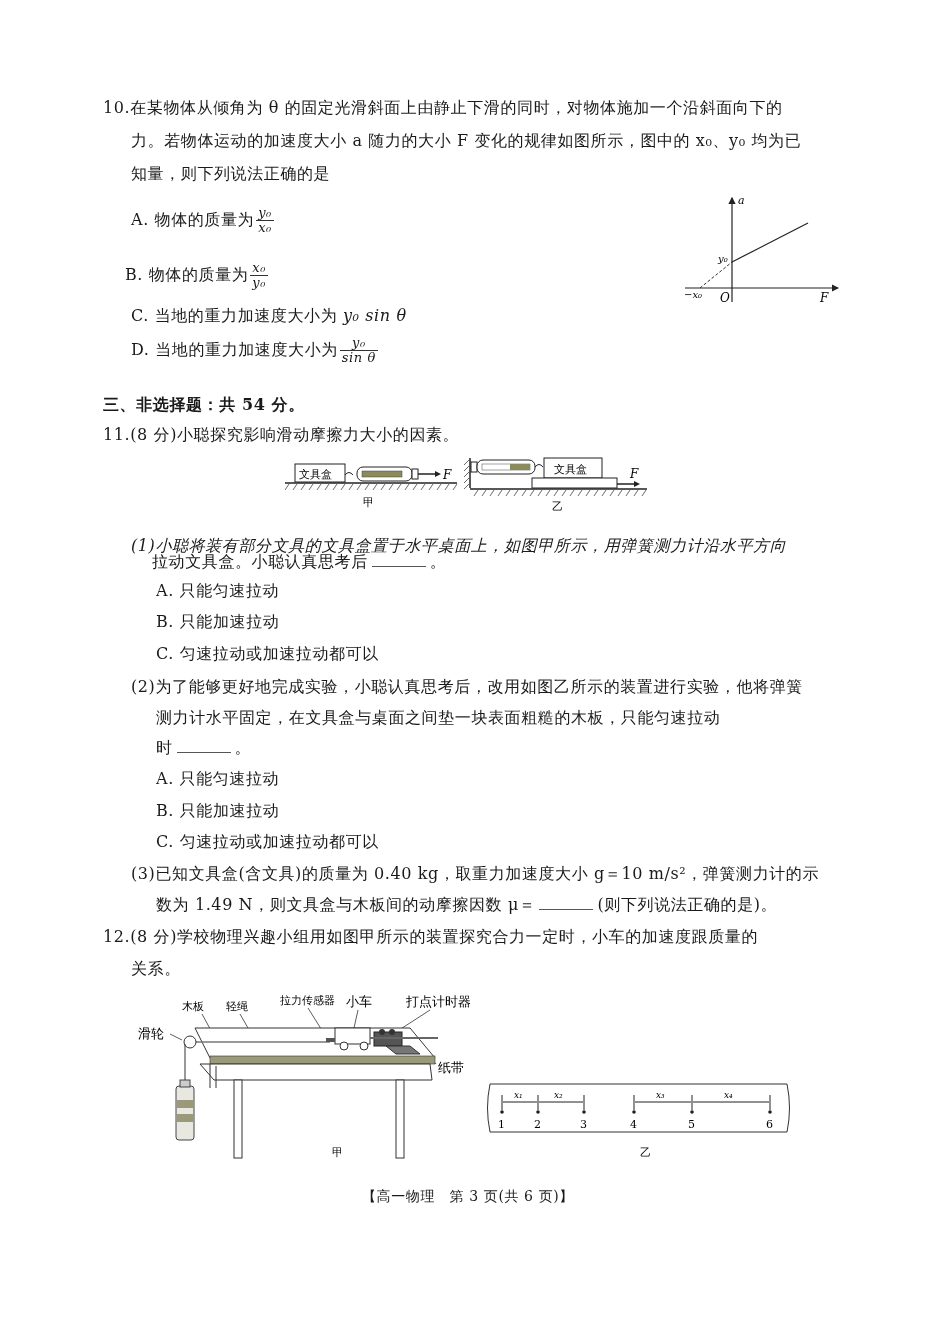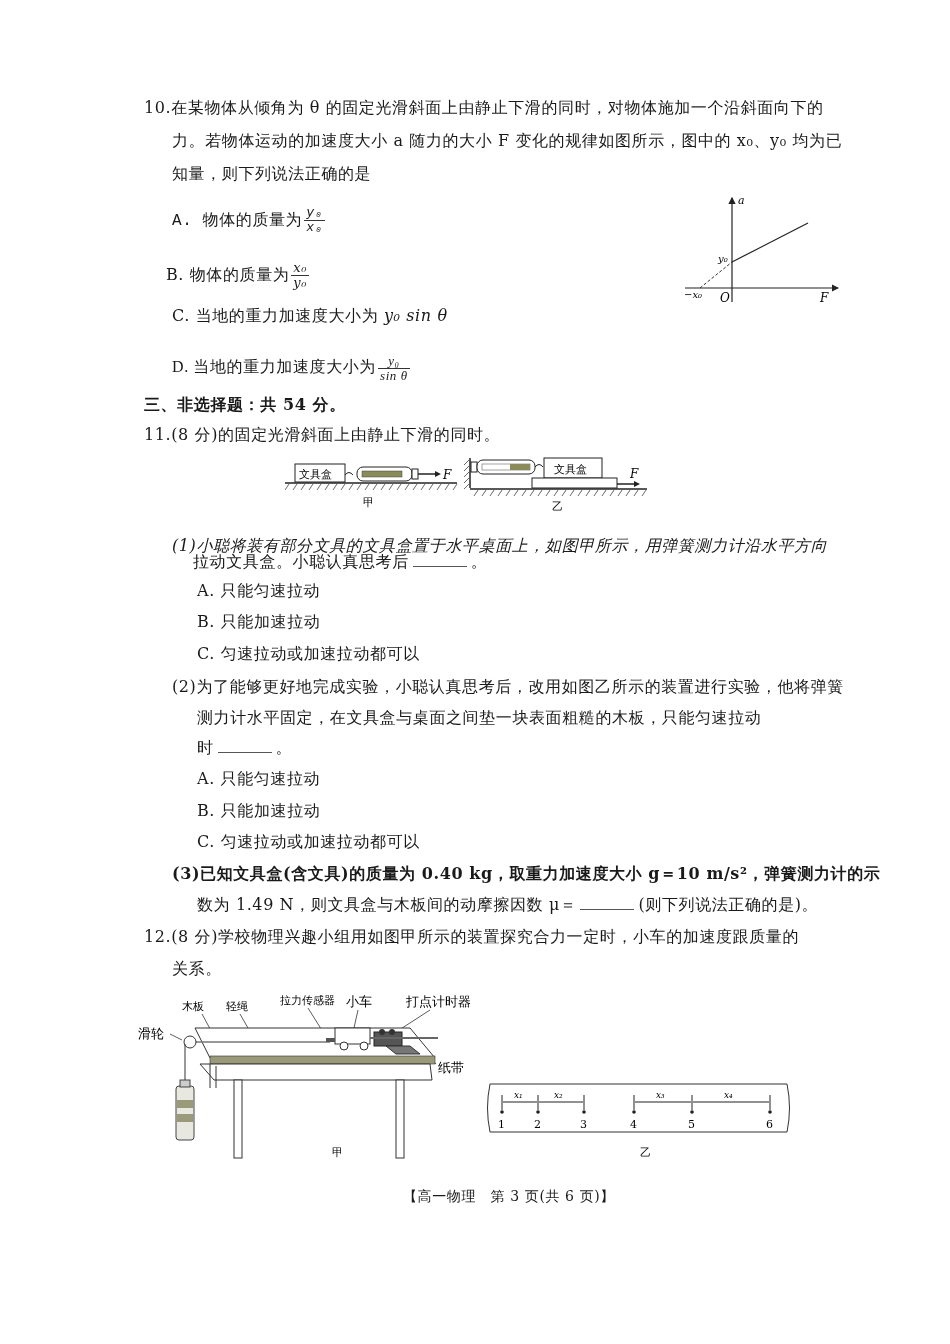--- a/index.html
+++ b/index.html
@@ -2,48 +2,48 @@
 <html><head>
 <meta charset="utf-8">
 <style>
   html, body { margin: 0; padding: 0; background: #ffffff; }
   body {
     width: 950px; height: 1344px; position: relative; overflow: hidden;
     font-family: "DejaVu Serif", "Liberation Serif", serif;
     color: #1a1a1a;
   }
   .abs { position: absolute; }
-  .line { position: absolute; font-size: 16px; line-height: 20px; white-space: nowrap; letter-spacing: 0.6px; margin-left: 41px; }
+  .line { position: absolute; font-size: 16px; line-height: 20px; white-space: nowrap; letter-spacing: 0.6px; }
   .bold { font-weight: bold; }
   .frac { display: inline-block; vertical-align: middle; text-align: center; font-style: italic; font-size: 13px; line-height: 14px; margin-left: 2px; }
   .frac .num { display: block; border-bottom: 1px solid #333; padding: 0 2px; }
   .frac .den { display: block; padding: 0 2px; }
   .ital { font-style: italic; }
   .blank { display: inline-block; width: 54px; border-bottom: 1px solid #555; height: 14px; vertical-align: baseline; margin: 0 4px; }
   svg text { font-family: "DejaVu Serif", serif; }
 </style>
 </head>
 <body>
 
 <div class="line" style="left:103px; top:98px;">
   <span>10.</span><span>在某物体从倾角为 θ 的固定光滑斜面上由静止下滑的同时，对物体施加一个沿斜面向下的</span>
 </div>
 <div class="line" style="left:131px; top:131px;">力。若物体运动的加速度大小 a 随力的大小 F 变化的规律如图所示，图中的 x₀、y₀ 均为已</div>
 <div class="line" style="left:131px; top:164px;">知量，则下列说法正确的是</div>
 
-<div class="line" style="left:131px; top:206px;font-family:Liberation Mono, monospace;">
+<div class="line" style="left:131px; top:206px;">
   <span>A. 物体的质量为</span><span class="frac"><span class="num">y₀</span><span class="den">x₀</span></span>
 </div>
 <div class="line" style="left:125px; top:261px;">
   <span>B. 物体的质量为</span><span class="frac"><span class="num">x₀</span><span class="den">y₀</span></span>
 </div>
 <div class="line" style="left:131px; top:306px;">
   <span>C. 当地的重力加速度大小为</span> <span class="ital">y₀ sin θ</span>
 </div>
-<div class="line" style="left:131px; top:354px;font-family:Liberation Serif, serif;">
+<div class="line" style="left:131px; top:336px;">
   <span>D. 当地的重力加速度大小为</span><span class="frac"><span class="num">y₀</span><span class="den">sin θ</span></span>
 </div>
 
 <svg class="abs" style="left:680px; top:190px;" width="170" height="115">
   <defs>
     <marker id="arr" markerWidth="6" markerHeight="6" refX="5" refY="3" orient="auto">
         <path d="M0,0 L6,3 L0,6 z" fill="#222"></path>
       </marker>
   </defs>
   <line x1="5" y1="98" x2="158" y2="98" stroke="#222" stroke-width="1.2" marker-end="url(#arr)"></line>
@@ -53,21 +53,21 @@
   <text x="58" y="14" font-size="11" font-style="italic">a</text>
   <text x="140" y="112" font-size="12" font-style="italic">F</text>
   <text x="40" y="112" font-size="12" font-style="italic">O</text>
   <text x="38" y="72" font-size="10" font-style="italic">y₀</text>
   <text x="4" y="108" font-size="10" font-style="italic">−x₀</text>
 </svg>
 
 <div class="line bold" style="left:103px; top:395px;text-align:right;">三、非选择题：共 54 分。</div>
 
 <div class="line" style="left:103px; top:425px;">
-  <span>11.</span><span>(8 分)</span><span>的固定光滑斜面上由静止下滑的同时。</span>
+  <span>11.</span><span>(8 分)</span><span>小聪探究影响滑动摩擦力大小的因素。</span>
 </div>
 
 <svg class="abs" style="left:285px; top:458px;" width="175" height="55">
   <rect x="10" y="6" width="50" height="18" fill="#fff" stroke="#222" stroke-width="1"></rect>
   <text x="14" y="20" font-size="11">文具盒</text>
   <path d="M60,17 q4,-5 8,0" stroke="#222" fill="none"></path>
   <rect x="72" y="9" width="55" height="14" rx="6" fill="#fff" stroke="#222"></rect>
   <rect x="77" y="13" width="40" height="6" fill="#8a8a5a" stroke="#444" stroke-width="0.5"></rect>
   <rect x="127" y="11" width="6" height="10" fill="#fff" stroke="#222"></rect>
   <line x1="133" y1="16" x2="150" y2="16" stroke="#222" stroke-width="1.5"></line>
@@ -159,21 +159,21 @@
 
 <div class="line" style="left:131px; top:677px;">(2)为了能够更好地完成实验，小聪认真思考后，改用如图乙所示的装置进行实验，他将弹簧</div>
 <div class="line" style="left:156px; top:708px;">测力计水平固定，在文具盒与桌面之间垫一块表面粗糙的木板，只能匀速拉动</div>
 <div class="line" style="left:156px; top:738px;">
   <span>时</span><span class="blank"></span><span>。</span>
 </div>
 <div class="line" style="left:156px; top:769px;">A. 只能匀速拉动</div>
 <div class="line" style="left:156px; top:801px;">B. 只能加速拉动</div>
 <div class="line" style="left:156px; top:832px;">C. 匀速拉动或加速拉动都可以</div>
 
-<div class="line" style="left:131px; top:864px;font-weight:bold;">(3)已知文具盒(含文具)的质量为 0.40 kg，取重力加速度大小 g＝10 m/s²，弹簧测力计的示</div>
+<div class="line" style="left:131px; top:864px;">(3)已知文具盒(含文具)的质量为 0.40 kg，取重力加速度大小 g＝10 m/s²，弹簧测力计的示</div>
 <div class="line" style="left:156px; top:895px;">
   <span>数为 1.49 N，则文具盒与木板间的动摩擦因数 μ＝</span><span class="blank"></span><span>(则下列说法正确的是)。</span>
 </div>
 
 <div class="line" style="left:103px; top:927px;">
   <span>12.</span><span>(8 分)</span><span>学校物理兴趣小组用如图甲所示的装置探究合力一定时，小车的加速度跟质量的</span>
 </div>
 <div class="line" style="left:131px; top:959px;">关系。</div>
 
 <svg class="abs" style="left:130px; top:988px;" width="360" height="175">

